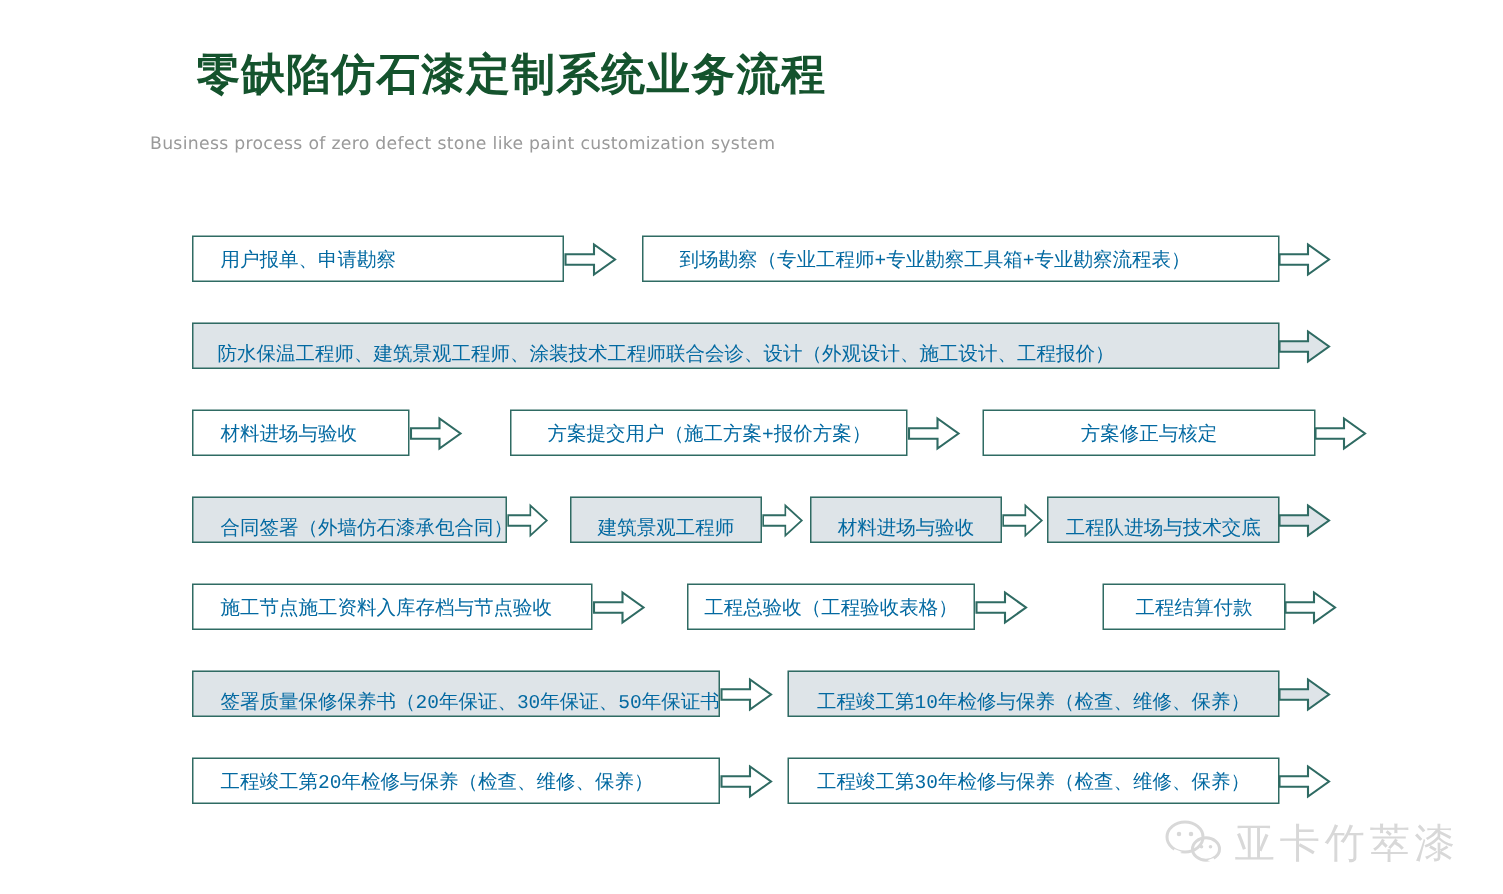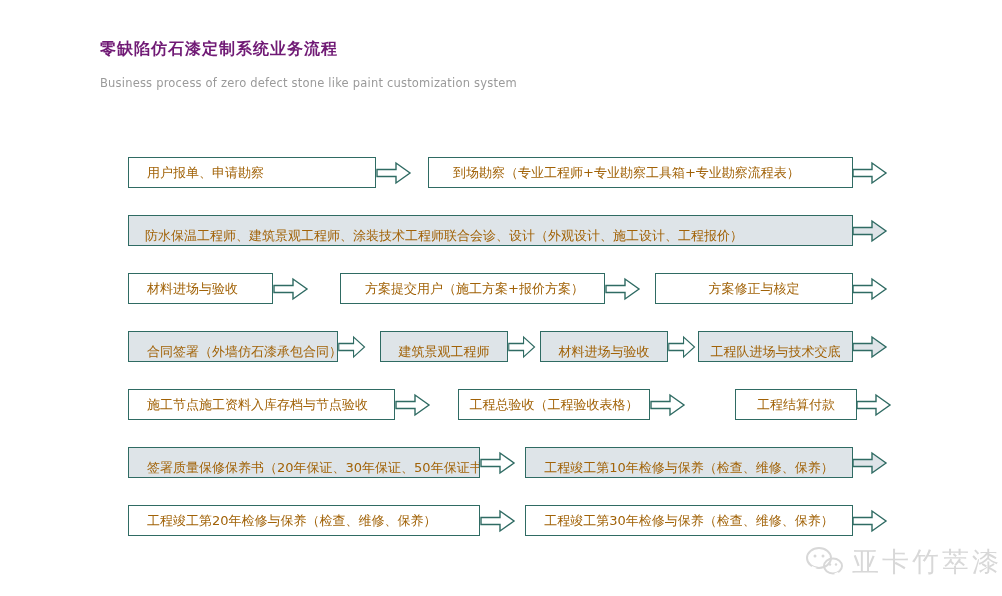--- a/index.html
+++ b/index.html
@@ -3,43 +3,43 @@
 <meta charset="utf-8">
 <style>
   html,body{margin:0;padding:0;}
   body{
     width:1002px;height:596px;position:relative;overflow:hidden;
     background:#ffffff;
     font-family:"DejaVu Sans","Liberation Sans",sans-serif;
   }
   .header{position:absolute;left:100px;top:34px;}
   .title{
-    font-size:16px;font-weight:bold;color:#701a75;letter-spacing:1px;
-    line-height:30px;white-space:nowrap;
+    font-size:29px;font-weight:bold;color:#14532d;letter-spacing:1px;
+    line-height:30px;white-space:nowrap;margin-left:31px;
   }
   .subtitle{
-    font-size:11.5px;color:#9a9a9a;margin-top:12px;letter-spacing:.2px;white-space:nowrap;
+    font-size:11.5px;color:#9a9a9a;margin-top:24px;letter-spacing:.2px;white-space:nowrap;
   }
   .flow{position:absolute;left:128px;top:157px;width:770px;}
   .row{display:flex;align-items:center;height:31px;margin-bottom:27px;}
   .box{
     box-sizing:border-box;height:31px;flex:0 0 auto;
     border:1px solid #2f6b63;background:#ffffff;
     display:flex;align-items:center;justify-content:flex-start;
     padding:0 6px 0 18px;
-    font-size:13px;color:#a16207;white-space:nowrap;overflow:hidden;
+    font-size:13px;color:#0369a1;white-space:nowrap;overflow:hidden;font-family:Liberation Mono, monospace;
   }
   .box.pl26{padding-left:24px;}
   .box.c{justify-content:center;padding-left:6px;}
   .row.gray .box{background:#dee4e8;align-items:flex-end;}
   .arrow{flex:0 0 auto;display:block;}
   .arrow polygon{fill:#ffffff;stroke:#2f6b63;stroke-width:1.4;}
   .row.gray .arrow.t polygon{fill:#dee4e8;}
   .watermark{
-    position:absolute;right:0;bottom:16px;
+    position:absolute;right:29px;bottom:16px;
     display:flex;align-items:center;gap:8px;color:#d8d8d8;
   }
   .wm-text{font-size:27px;letter-spacing:3px;white-space:nowrap;}
   .wm-icon{display:block;}
 </style>
 </head>
 <body>
 
 <div class="header">
   <div class="title">零缺陷仿石漆定制系统业务流程</div>
@@ -78,21 +78,21 @@
       </div>
     <svg class="arrow" style="margin-right:31px" width="36" height="26" viewBox="0 0 36 26">
         <polygon points="1,9.5 20,9.5 20,3 34,13 20,23 20,16.5 1,16.5"></polygon>
       </svg>
     <div class="box pl26" style="width:265px">
         <span>方案提交用户（施工方案+报价方案）</span>
       </div>
     <svg class="arrow" style="margin-right:14px" width="36" height="26" viewBox="0 0 36 26">
         <polygon points="1,9.5 20,9.5 20,3 34,13 20,23 20,16.5 1,16.5"></polygon>
       </svg>
-    <div class="box c" style="width:198px">
+    <div class="box c" style="width:222px">
         <span>方案修正与核定</span>
       </div>
     <svg class="arrow t" style="margin-left:-1px" width="36" height="26" viewBox="0 0 36 26">
         <polygon points="1,9.5 20,9.5 20,3 34,13 20,23 20,16.5 1,16.5"></polygon>
       </svg>
   </div>
 
   <div class="row gray">
     <div class="box" style="width:210px">
         <span>合同签署（外墙仿石漆承包合同）</span>

